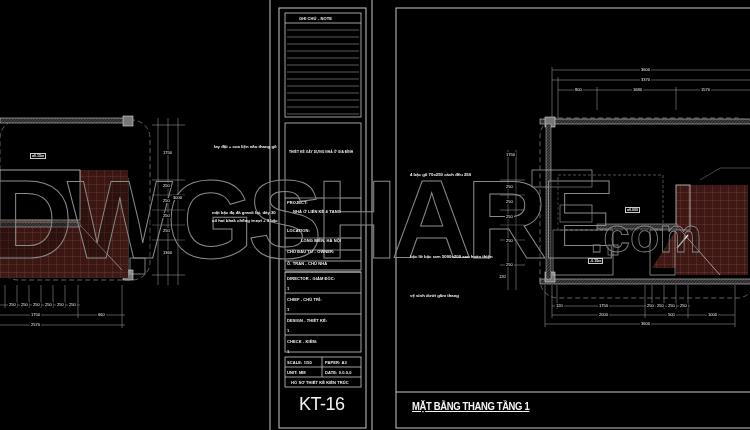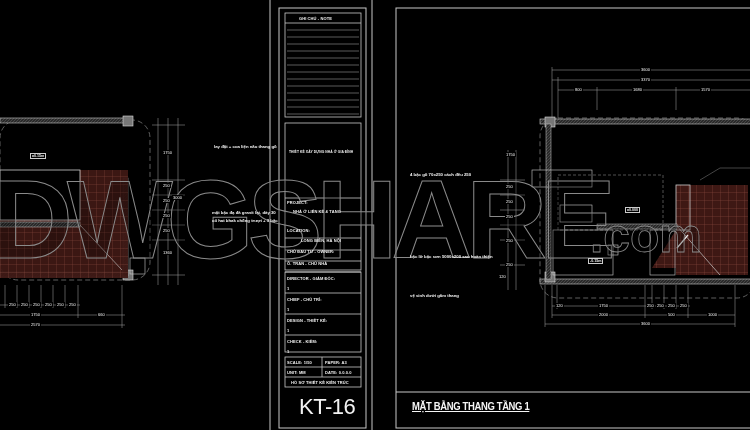--- a/index.html
+++ b/index.html
@@ -1,21 +1,21 @@
 <!DOCTYPE html>
 <html><head>
 <meta charset="utf-8">
 <style>
   html,body{margin:0;padding:0;background:#000;}
   body{width:750px;height:430px;overflow:hidden;position:relative;font-family:"Liberation Sans",sans-serif;color:#e6e6e6;}
   .abs{position:absolute;}
   .tb-text{position:absolute;font-size:4px;color:#f0f0f0;white-space:nowrap;font-weight:bold;letter-spacing:0.1px;}
   .note{position:absolute;font-size:4.3px;color:#f5f5f5;white-space:nowrap;font-weight:bold;}
   .dim{position:absolute;font-size:4px;color:#f5f5f5;background:#000;padding:0 1px;white-space:nowrap;}
-  .sheet-code{position:absolute;font-size:22px;color:#f2f2f2;font-family:"Liberation Sans",sans-serif;letter-spacing:-0.5px;}
+  .sheet-code{position:absolute;font-size:18px;color:#f2f2f2;font-family:"Liberation Sans",sans-serif;letter-spacing:-0.5px;}
   .drawing-title{position:absolute;font-size:11px;font-weight:bold;color:#f5f5f5;text-decoration:underline;white-space:nowrap;letter-spacing:-0.4px;transform:scaleX(0.86);transform-origin:left center;}
   svg{position:absolute;left:0;top:0;}
 </style>
 </head>
 <body>
 
 <svg width="750" height="430" viewBox="0 0 750 430">
   <defs>
     <pattern id="hatch" width="8" height="8" patternUnits="userSpaceOnUse">
       <rect width="8" height="8" fill="#3e1814"></rect>

